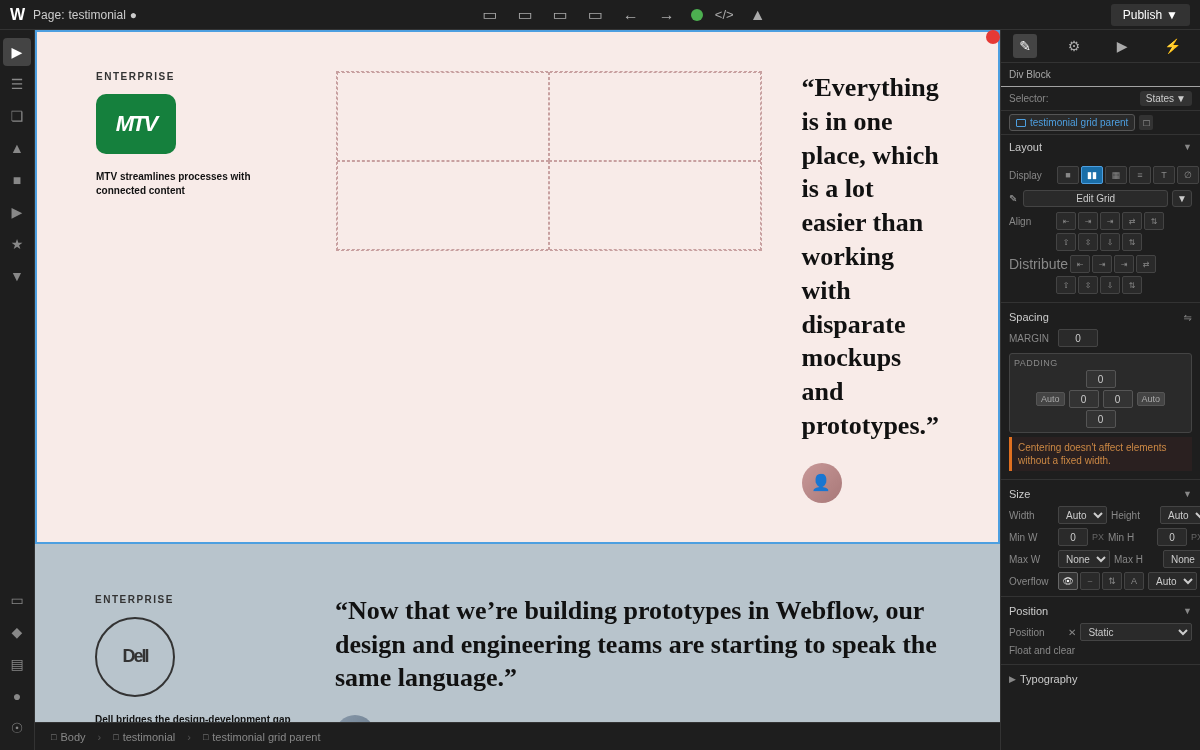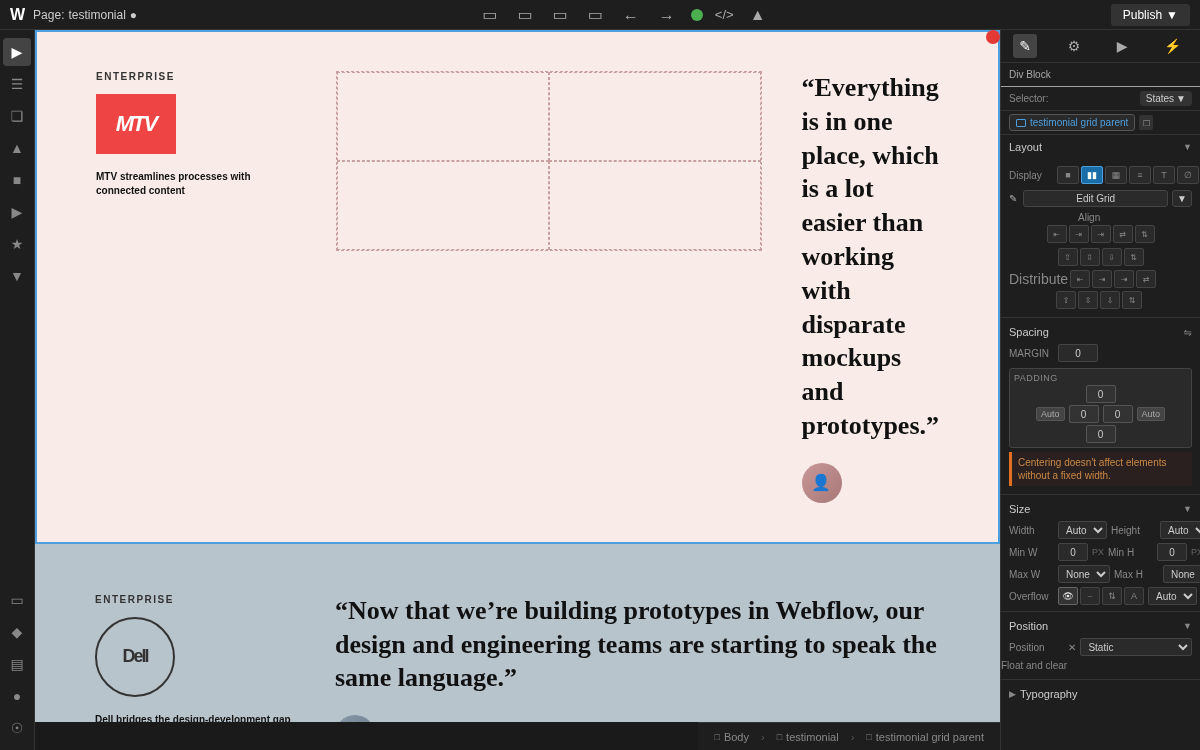--- a/index.html
+++ b/index.html
@@ -116,29 +116,29 @@
       font-size: 10px;
       font-weight: 600;
       letter-spacing: 1.5px;
       color: #333;
       text-transform: uppercase;
       margin-bottom: 12px;
     }
     .company-logo {
       width: 80px;
       height: 60px;
-      background: #ef4444;
+      background: #15803d;
       display: flex;
       align-items: center;
       justify-content: center;
       color: #fff;
       font-size: 22px;
       font-weight: 900;
       font-style: italic;
-      border-radius: 0;
+      border-radius: 10px;
       margin-bottom: 16px;
       letter-spacing: -2px;
     }
     .company-logo.dell-logo {
       background: transparent;
       border: 2.5px solid #333;
       color: #333;
       border-radius: 50%;
       width: 80px;
       height: 80px;
@@ -317,21 +317,21 @@
       border: 1px solid #444;
       border-radius: 2px;
       display: flex; align-items: center; justify-content: center;
       color: #888; font-size: 9px; cursor: pointer;
     }
     .display-icon-btn.active { background: #1a6ea8; border-color: #4d9fe0; color: #fff; }
     .edit-grid-row { display: flex; align-items: center; padding: 3px 8px; gap: 4px; }
     .edit-grid-btn { background: #2a2a2a; border: 1px solid #444; color: #ccc; font-size: 10px; padding: 2px 8px; border-radius: 3px; cursor: pointer; flex: 1; }
     .edit-grid-dropdown { background: #2a2a2a; border: 1px solid #444; color: #ccc; font-size: 10px; padding: 2px 4px; border-radius: 3px; cursor: pointer; }
 
-    .align-row { display: flex; align-items: center; padding: 2px 8px; gap: 2px; flex-direction: column; }
+    .align-row { display: flex; align-items: center; padding: 2px 8px; gap: 2px; }
     .align-label { color: #888; font-size: 10px; min-width: 45px; }
     .align-icons { display: flex; gap: 2px; }
     .align-btn {
       width: 20px; height: 18px; background: #2a2a2a; border: 1px solid #444; border-radius: 2px;
       display: flex; align-items: center; justify-content: center; color: #888; font-size: 8px; cursor: pointer;
     }
     .distribute-row { display: flex; align-items: center; padding: 2px 8px; gap: 2px; }
     .distribute-label { color: #888; font-size: 14px; min-width: 45px; }
 
     
@@ -379,21 +379,21 @@
     .overflow-btns { display: flex; gap: 2px; }
     .overflow-btn { width: 20px; height: 18px; background: #2a2a2a; border: 1px solid #444; border-radius: 2px; display: flex; align-items: center; justify-content: center; color: #888; font-size: 9px; cursor: pointer; }
     .overflow-btn.active { background: #333; color: #fff; border-color: #666; }
 
     .position-section { padding: 4px 0; border-top: 1px solid #333; }
     .position-header { display: flex; align-items: center; justify-content: space-between; padding: 4px 8px; color: #ccc; font-size: 11px; }
     .position-row { display: flex; align-items: center; padding: 2px 8px; gap: 4px; }
     .position-label { color: #888; font-size: 10px; min-width: 55px; }
     .position-x-icon { color: #888; font-size: 10px; }
     .position-select { background: #2a2a2a; border: 1px solid #444; color: #ccc; font-size: 10px; padding: 1px 3px; border-radius: 2px; height: 18px; flex: 1; }
-    .float-row { display: flex; align-items: center; padding: 2px 0 4px; gap: 4px; }
+    .float-row { display: flex; align-items: center; padding: 2px 8px 4px; gap: 4px; }
     .float-label { color: #888; font-size: 10px; min-width: 55px; }
 
     
     .typography-section { padding: 4px 0; border-top: 1px solid #333; }
     .typography-header { display: flex; align-items: center; padding: 4px 8px; color: #ccc; font-size: 11px; gap: 4px; }
     .typography-arrow { color: #888; font-size: 9px; }
   </style>
 </head>
 <body>
 
@@ -437,21 +437,21 @@
     <div class="sidebar-icon">★</div>
     <div class="sidebar-icon">▼</div>
     <div class="sidebar-spacer"></div>
     <div class="sidebar-icon">▭</div>
     <div class="sidebar-icon">◆</div>
     <div class="sidebar-icon">▤</div>
     <div class="sidebar-icon">●</div>
     <div class="sidebar-icon">☉</div>
   </div>
 
-  <div style="flex:1; display:flex; flex-direction:column; overflow:hidden;align-items:flex-end;">
+  <div style="flex:1; display:flex; flex-direction:column; overflow:hidden;">
 
     <div class="canvas-area">
       <div class="canvas-content">
 
         <div class="testimonial-section-1" style="position:relative;">
           <div class="selected-outline"></div>
 
           <div class="corner-handle"></div>
 
           <div class="testimonial-left">

